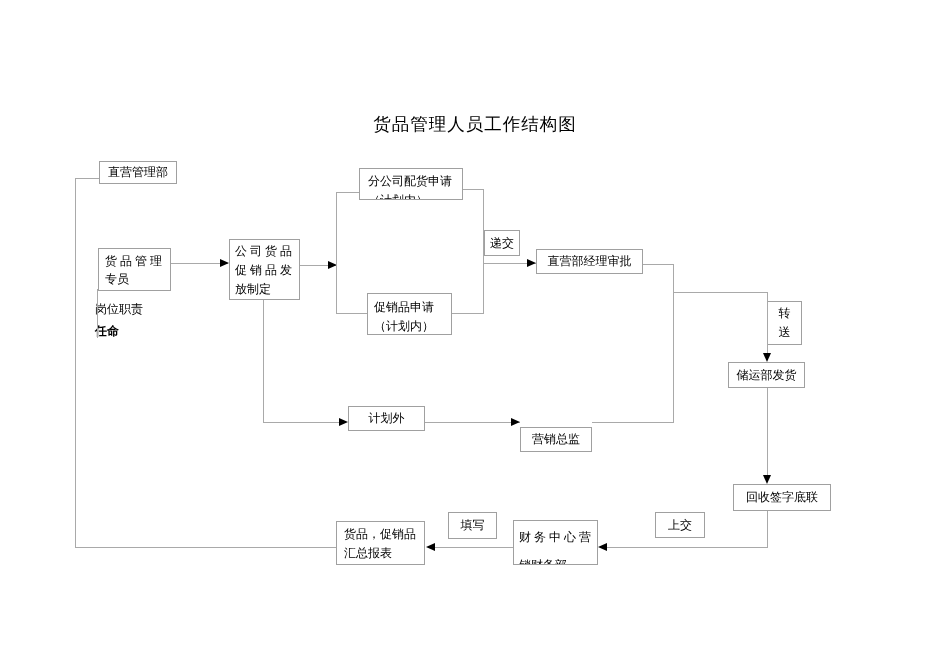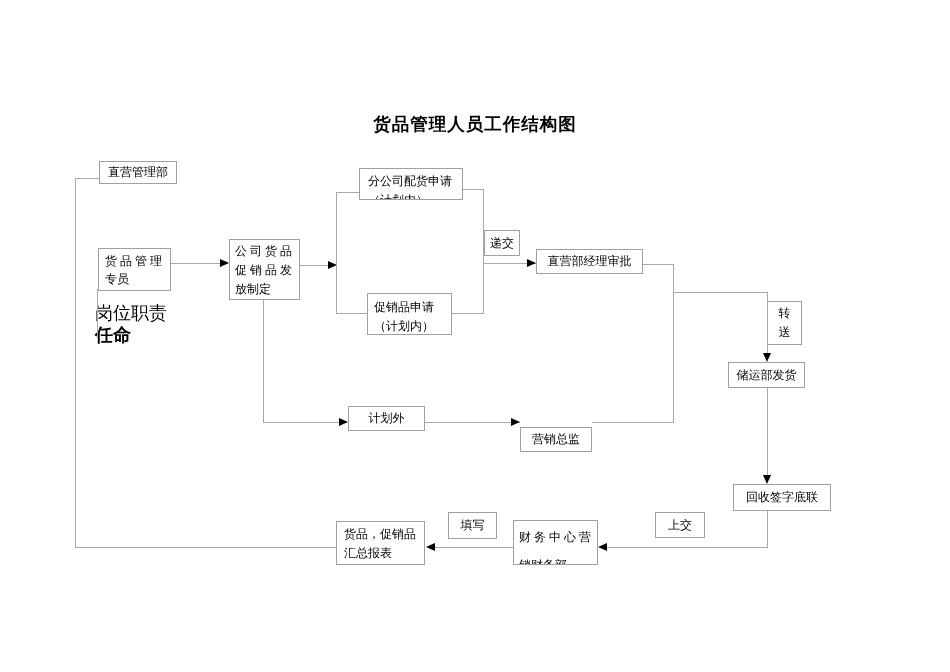--- a/index.html
+++ b/index.html
@@ -4,30 +4,30 @@
 <style>
   html,body{margin:0;padding:0;}
   body{background:#fff;}
   .page{
     position:relative;width:950px;height:672px;background:var(--bg,#fff);
     font-family:"Liberation Serif","DejaVu Serif",serif;color:var(--text,#000);
     overflow:hidden;
   }
   .title{
     position:absolute;left:0;top:112px;width:950px;text-align:center;
-    font-size:17.5px;font-weight:bold;letter-spacing:1px;
+    font-size:17.5px;font-weight:normal;letter-spacing:1px;
   }
   .node{
     position:absolute;border:1px solid var(--border,#a0a0a0);background:#fff;
     font-size:12px;line-height:19px;white-space:pre;overflow:hidden;
     box-sizing:border-box;
   }
   .node.c{display:flex;align-items:center;justify-content:center;text-align:center;}
   .node.ml{padding:2px 6px;}
-  .ann{position:absolute;font-size:18px;white-space:pre;}
+  .ann{position:absolute;font-size:12px;white-space:pre;}
   .ln{position:absolute;background:var(--line,#a9a9a9);}
   .ar,.al,.ad{position:absolute;width:0;height:0;}
   .ar{border-top:4px solid transparent;border-bottom:4px solid transparent;border-left:9px solid var(--arrowhead,#000);}
   .al{border-top:4px solid transparent;border-bottom:4px solid transparent;border-right:9px solid var(--arrowhead,#000);}
   .ad{border-left:4px solid transparent;border-right:4px solid transparent;border-top:9px solid var(--arrowhead,#000);}
 </style>
 </head>
 <body>
 
 <div class="page">

